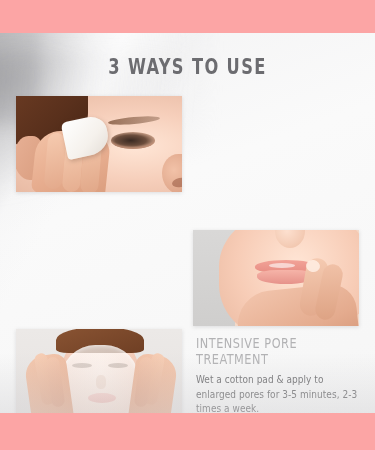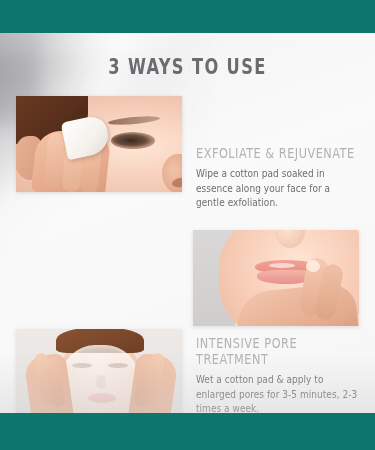--- a/index.html
+++ b/index.html
@@ -12,21 +12,21 @@
     height: 450px;
     overflow: hidden;
     font-family: "Liberation Sans", sans-serif;
     -webkit-font-smoothing: antialiased;
   }
 
   .canvas {
     position: relative;
     width: 375px;
     height: 450px;
-    background: #0f766e;
+    background: #fca5a5;
   }
 
   
   .panel {
     position: absolute;
     left: 0;
     top: 33px;
     width: 375px;
     height: 380px;
     overflow: hidden;
@@ -242,24 +242,20 @@
       <span class="sk p1-eye"></span>
       <span class="sk p1-nose"></span>
       <span class="sk p1-nostril"></span>
       <span class="sk p1-hand"></span>
       <span class="sk p1-f1"></span>
       <span class="sk p1-f2"></span>
       <span class="sk p1-f3"></span>
       <span class="sk p1-pad"></span>
     </div>
 
-    <div class="block block1">
-      <p class="block-head">EXFOLIATE &amp; REJUVENATE</p>
-      <p class="block-body">Wipe a cotton pad soaked in essence along your face for a gentle exfoliation.</p>
-    </div>
 
 
     <div class="photo photo2">
       <span class="sk p2-bgL"></span>
       <span class="sk p2-face"></span>
       <span class="sk p2-nose"></span>
       <span class="sk p2-lipU"></span>
       <span class="sk p2-lipL"></span>
       <span class="sk p2-shine"></span>
       <span class="sk p2-hand"></span>

